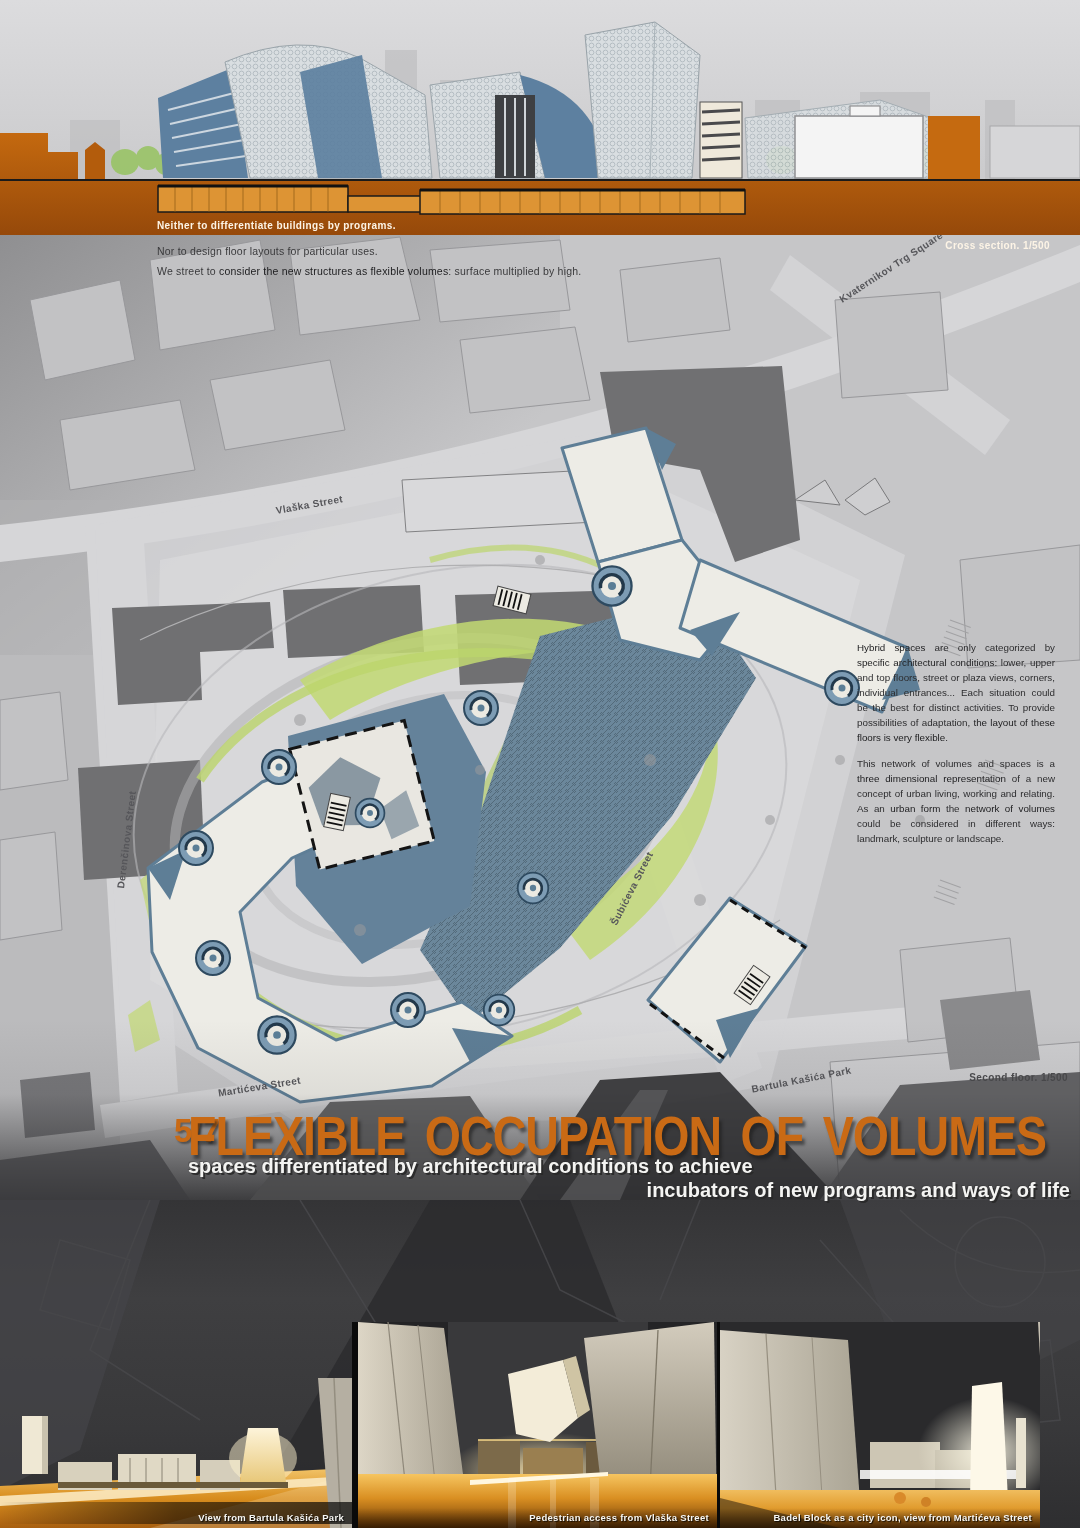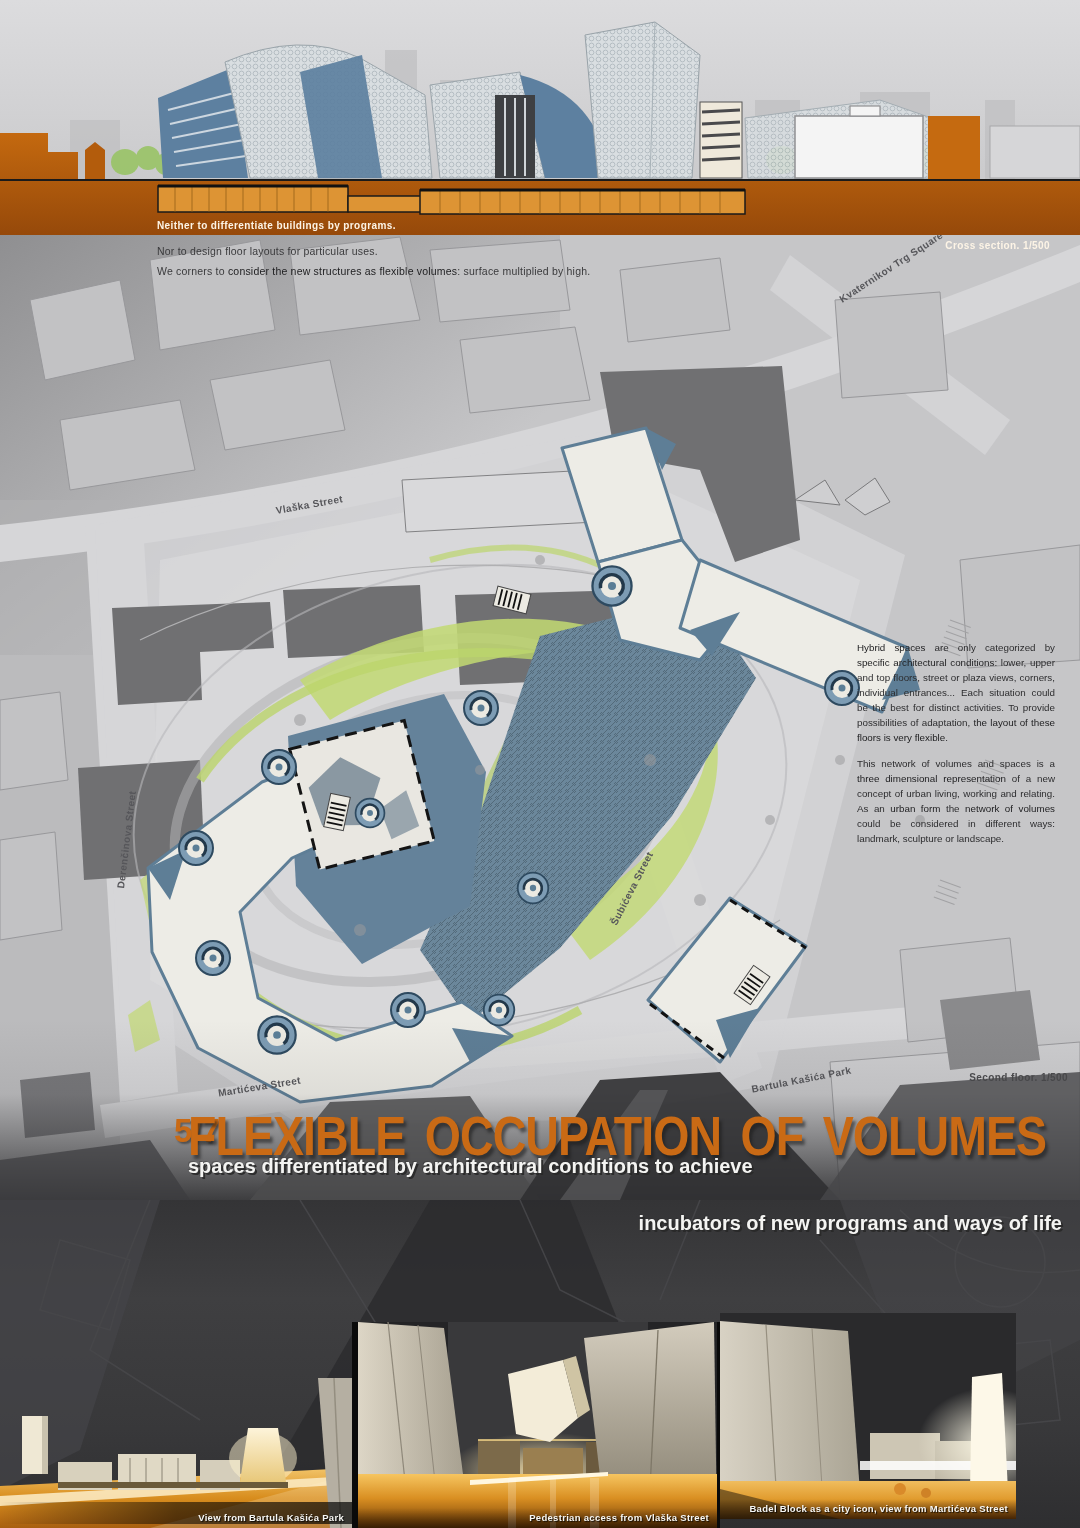--- a/index.html
+++ b/index.html
@@ -28,28 +28,28 @@
   
   .title-num{left:142px;top:1112px;font-size:33px;font-weight:bold;color:#c96a15;z-index:7;
              text-shadow:2px 2px 2px rgba(30,30,30,.5);margin-left:32px;}
   .title-head{left:188px;top:1103px;font-size:50px;font-weight:bold;color:#c96a15;z-index:7;
               letter-spacing:-1px;word-spacing:8px;white-space:nowrap;
               transform:scaleX(.93) scaleY(1.12);transform-origin:left top;
               text-shadow:3px 4px 3px rgba(25,25,25,.55);}
   .subtitle{font-size:20px;font-weight:bold;color:#f4f4f2;z-index:7;white-space:nowrap;
             text-shadow:2px 2px 0 rgba(40,40,40,.9),-1px -1px 0 rgba(40,40,40,.3);}
   .sub1{left:188px;top:1155px;}
-  .sub2{right:18px;top:1179px;margin-top:33px;}
+  .sub2{right:10px;top:1179px;}
   
   .bottom{left:0;top:1200px;width:1080px;height:328px;z-index:2;
           background:linear-gradient(180deg,#343436 0%,#3f3f41 30%,#38383a 70%,#2e2e30 100%);}
   .render{position:absolute;overflow:hidden;z-index:3;}
   .r1{left:0;top:178px;width:352px;height:150px;}
   .r2{left:358px;top:122px;width:359px;height:206px;background:#242426;}
-  .r3{left:720px;top:113px;width:296px;height:206px;background:#2a2a2c;}
+  .r3{left:720px;top:122px;width:320px;height:206px;background:#2a2a2c;}
   .divider{position:absolute;background:#0a0a0a;z-index:4;top:122px;height:206px;}
   .d1{left:352px;width:6px;}
   .d2{left:717px;width:3px;}
   .render-caption{position:absolute;right:8px;bottom:5px;font-size:9.5px;font-weight:bold;
                   color:#f6f6f4;letter-spacing:.3px;z-index:5;white-space:nowrap;
                   text-shadow:1px 1px 1px rgba(0,0,0,.8);}
 </style>
 </head>
 <body>
 
@@ -168,21 +168,21 @@
         </g>
         <line x1="158" y1="186" x2="348" y2="186" stroke="#111" stroke-width="3"></line>
         <line x1="420" y1="190" x2="745" y2="190" stroke="#111" stroke-width="3"></line>
       </g>
       <line x1="0" y1="180" x2="1080" y2="180" stroke="#1a1a1a" stroke-width="2"></line>
     </svg>
   </div>
   <div class="abs cs-caption cs-cap-left">Neither to differentiate buildings by programs.</div>
   <div class="abs cs-caption cs-cap-right">Cross section. 1/500</div>
   <div class="abs statement st2">Nor to design floor layouts for particular uses.</div>
-  <div class="abs statement st3"><span>We corners to </span><span class="seg-b">consider the new structures as flexible volumes</span><span>: surface multiplied by high.</span></div>
+  <div class="abs statement st3"><span>We street to </span><span class="seg-b">consider the new structures as flexible volumes</span><span>: surface multiplied by high.</span></div>
 
   <div class="abs map-wrap">
     <svg width="1080" height="965" viewBox="0 235 1080 965">
       <defs>
         <linearGradient id="mp-corner" x1="0" y1="0" x2="0.7" y2="0.7">
           <stop offset="0" stop-color="#8f8f91"></stop>
             <stop offset="1" stop-color="#8f8f91" stop-opacity="0"></stop>
         </linearGradient>
         <linearGradient id="mp-darkfade" x1="0" y1="1020" x2="0" y2="1205" gradientUnits="userSpaceOnUse">
           <stop offset="0" stop-color="#333335" stop-opacity="0"></stop>

